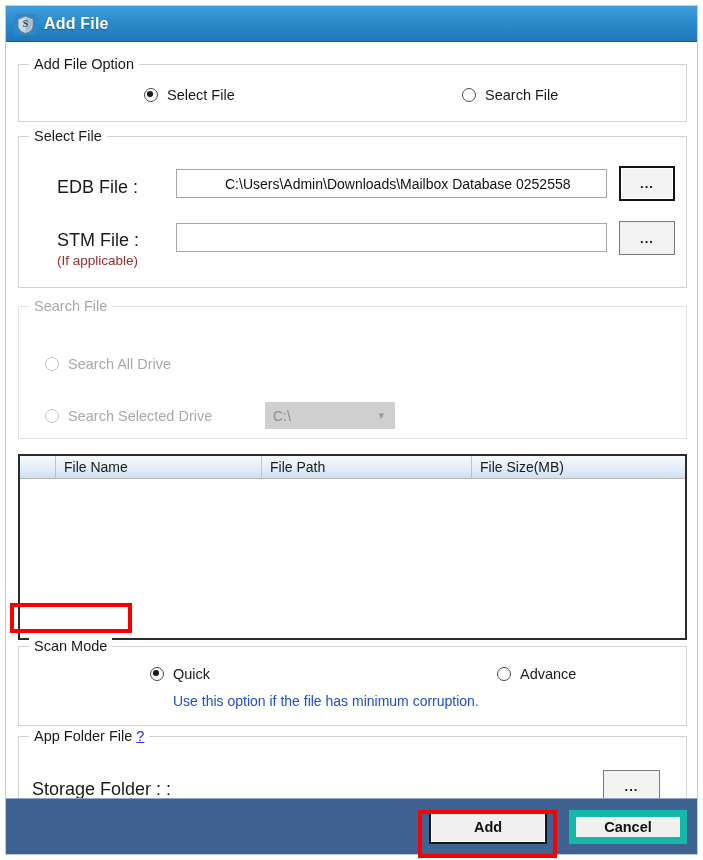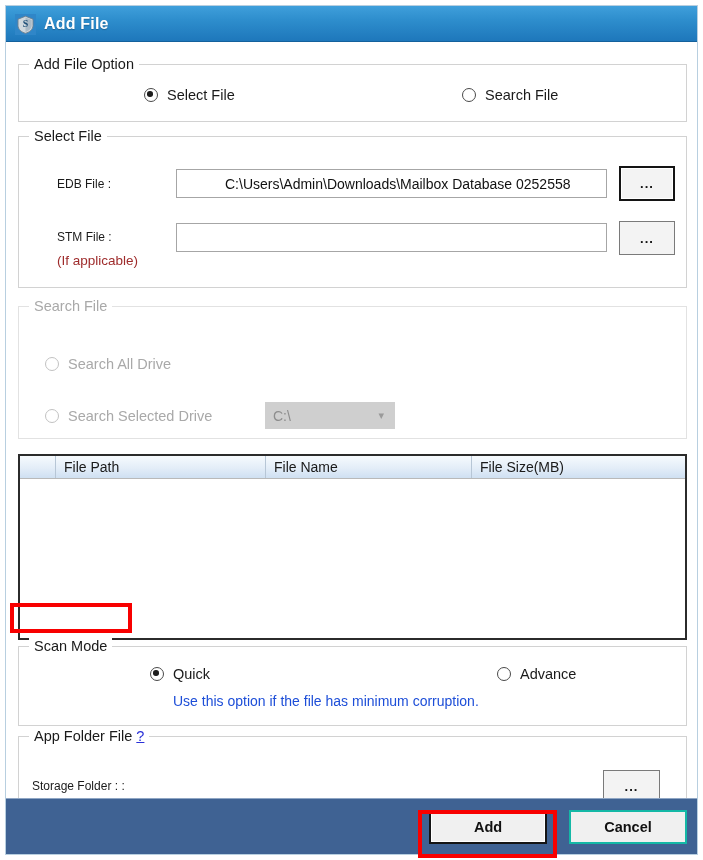--- a/index.html
+++ b/index.html
@@ -135,21 +135,21 @@
   .radio-label {
     font-size: 14.5px;
     color: #1a1a1a;
     white-space: nowrap;
   }
   .radio-label.dis { color: #a9a9a9; }
 
   
   .field-label {
     position: absolute;
-    font-size: 12px;
+    font-size: 18px;
     color: #1a1a1a;
     white-space: nowrap;
   }
   .field-label.red {
     color: #9e2b2b;
   }
   .textbox {
     position: absolute;
     border: 1px solid #a6a6a6;
     background: #ffffff;
@@ -276,21 +276,21 @@
     align-items: center;
     justify-content: flex-end;
     padding-right: 10px;
     box-sizing: border-box;
     position: relative;
   }
   .dlg-btn {
     width: 118px;
     height: 34px;
     background: #f0f0f0;
-    border: 2px solid #14b8a6;
+    border: 7px solid #14b8a6;
     box-sizing: border-box;
     font-family: "Liberation Sans", sans-serif;
     font-size: 14.5px;
     font-weight: bold;
     color: #111111;
     margin-left: 22px;
     cursor: default;
     display: flex;
     align-items: center;
     justify-content: center;
@@ -362,22 +362,22 @@
 
         <div class="combo" style="left:246px; top:95px; width:130px; height:27px;">
           <span>C:\</span>
           <span class="chev">▾</span>
         </div>
       </div>
 
       <div class="listview">
         <div class="listhdr">
           <div class="cell c0"></div>
+          <div class="cell c1">File Name</div>
           <div class="cell c2">File Path</div>
-          <div class="cell c1">File Name</div>
           <div class="cell c3">File Size(MB)</div>
         </div>
         <div class="listbody"></div>
       </div>
 
       <div class="group" id="grp-scanmode">
         <span class="legend">Scan Mode</span>
 
         <div class="radio-row" style="left:131px; top:19px;">
           <span class="radio checked"></span>

